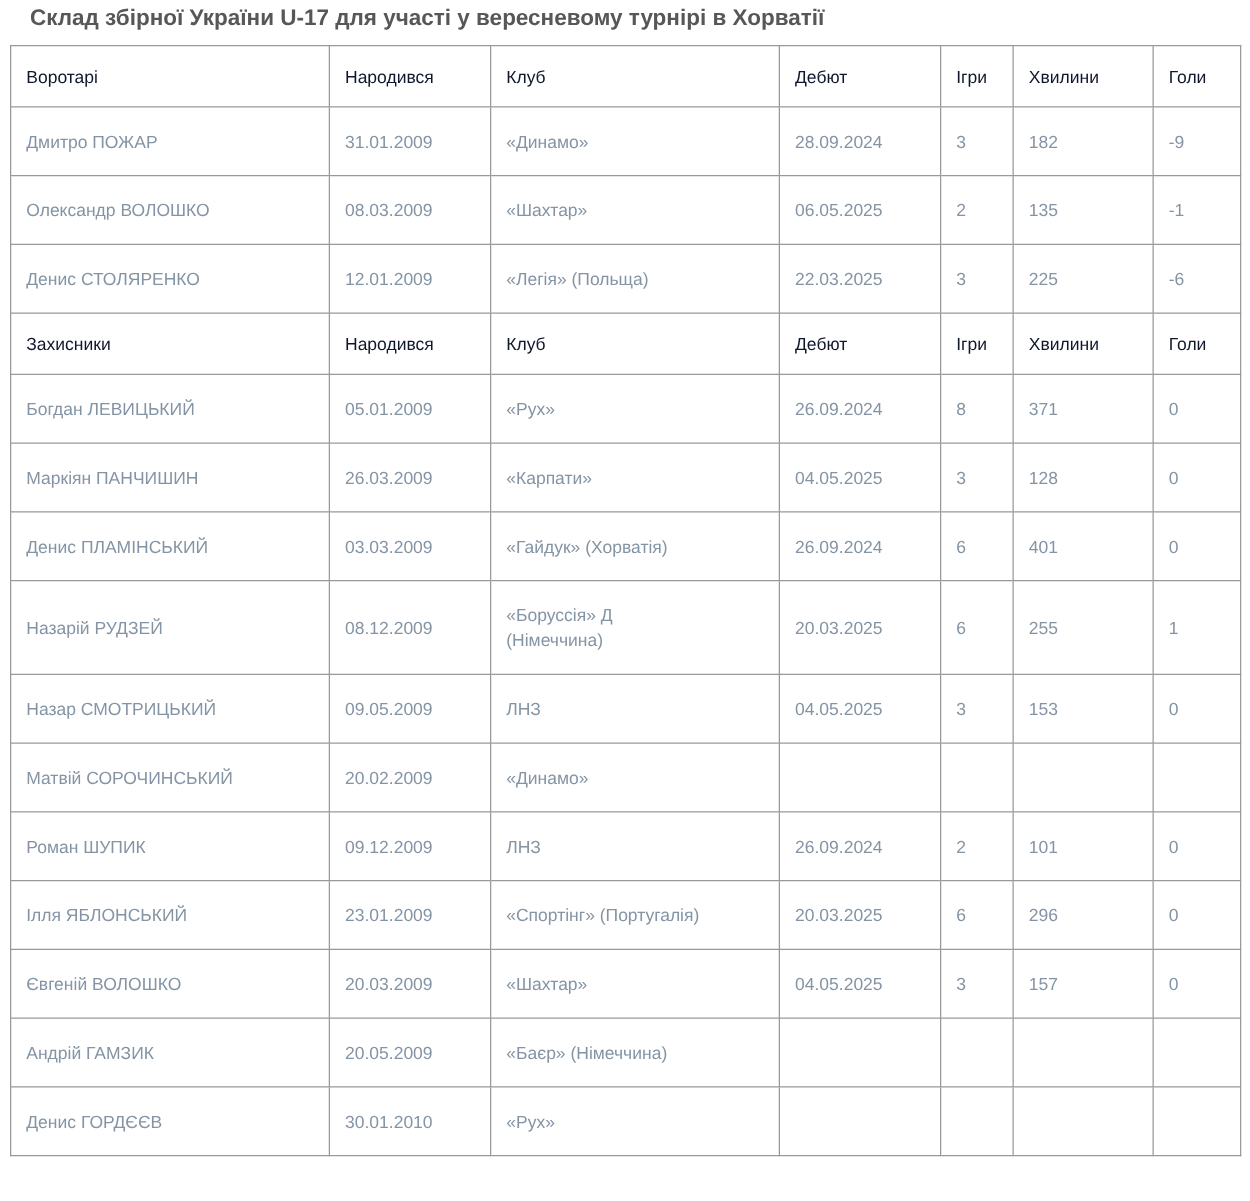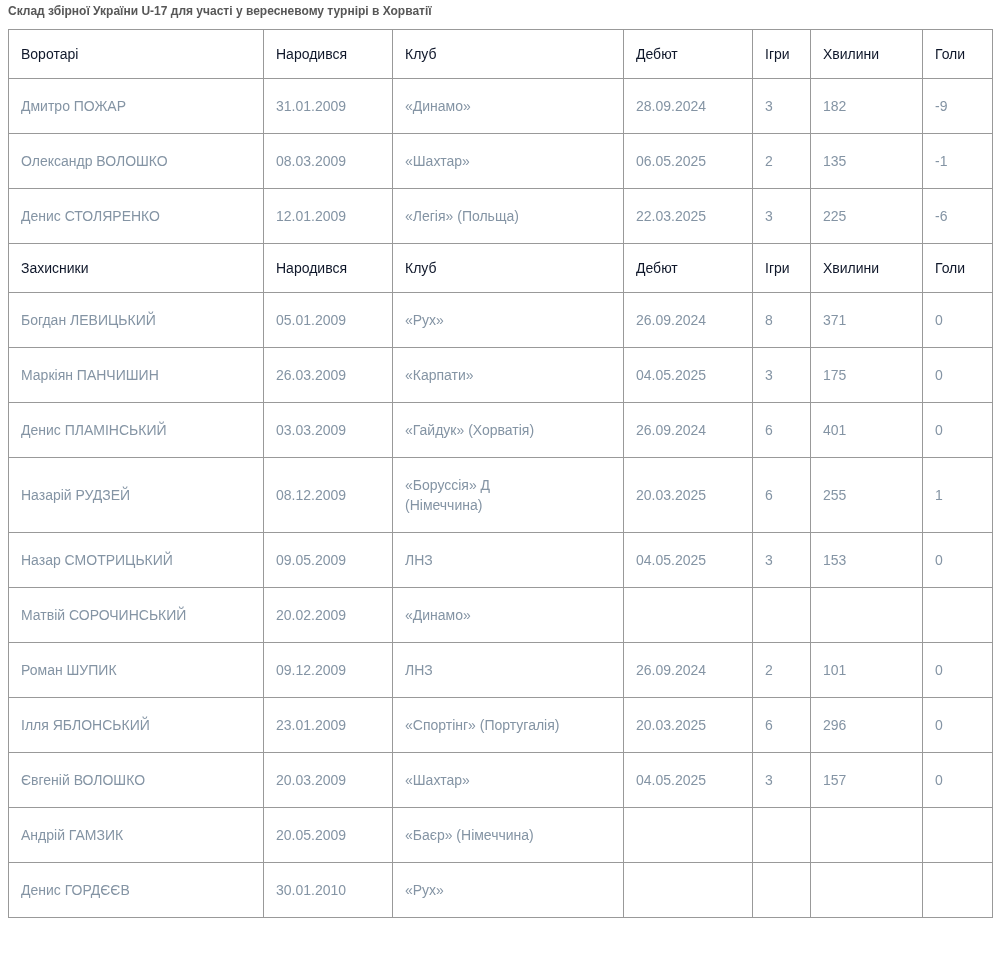--- a/index.html
+++ b/index.html
@@ -2,22 +2,22 @@
 <html><head>
 <meta charset="utf-8">
 <style>
   html,body{margin:0;padding:0;}
   body{
     width:1000px;height:961px;overflow:hidden;background:#ffffff;
     font-family:"Liberation Sans", sans-serif;
   }
   .page{padding:4px 8px 0 8px;}
   .page-title{
-    font-size:12px;font-weight:bold;color:#575757;
-    margin:0 0 11px 0;letter-spacing:0;
+    font-size:18px;font-weight:bold;color:#575757;
+    margin:0 0 11px 16px;letter-spacing:0;
   }
   table.squad{
     border-collapse:collapse;table-layout:fixed;width:984px;
     background:#ffffff;
   }
   table.squad td{
     border:1px solid #999999;
     font-size:14px;color:#8494a4;
     padding:8px 12px;vertical-align:middle;text-align:left;
     overflow:hidden;line-height:1.45;
@@ -101,21 +101,21 @@
         <td>8</td>
         <td>371</td>
         <td>0</td>
       </tr>
       <tr class="row">
         <td>Маркіян ПАНЧИШИН</td>
         <td>26.03.2009</td>
         <td class="club">«Карпати»</td>
         <td>04.05.2025</td>
         <td>3</td>
-        <td>175</td>
+        <td>128</td>
         <td>0</td>
       </tr>
       <tr class="row">
         <td>Денис ПЛАМІНСЬКИЙ</td>
         <td>03.03.2009</td>
         <td class="club">«Гайдук» (Хорватія)</td>
         <td>26.09.2024</td>
         <td>6</td>
         <td>401</td>
         <td>0</td>

